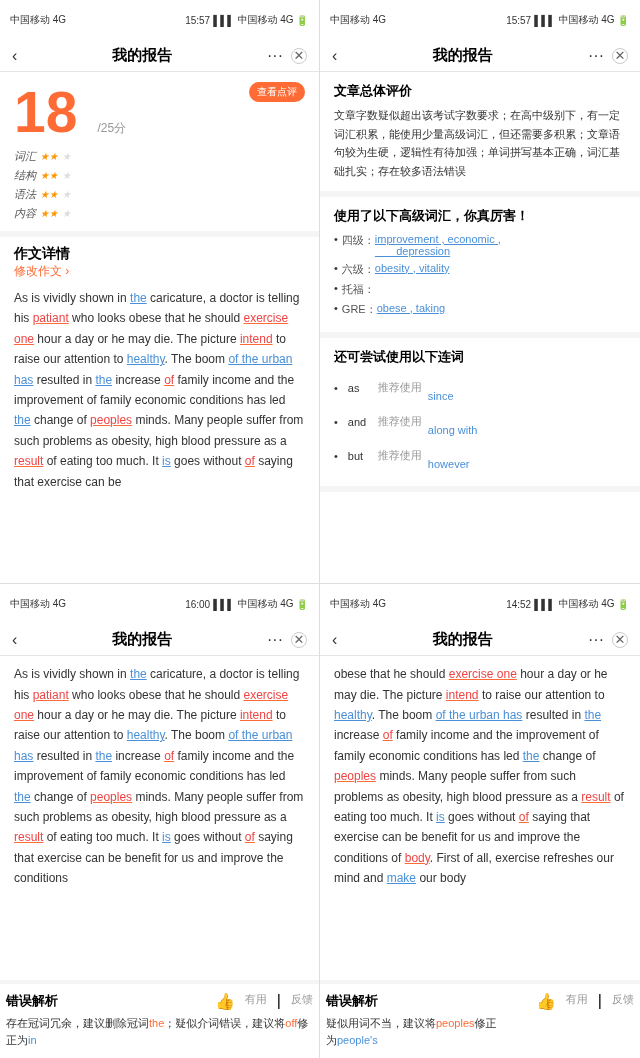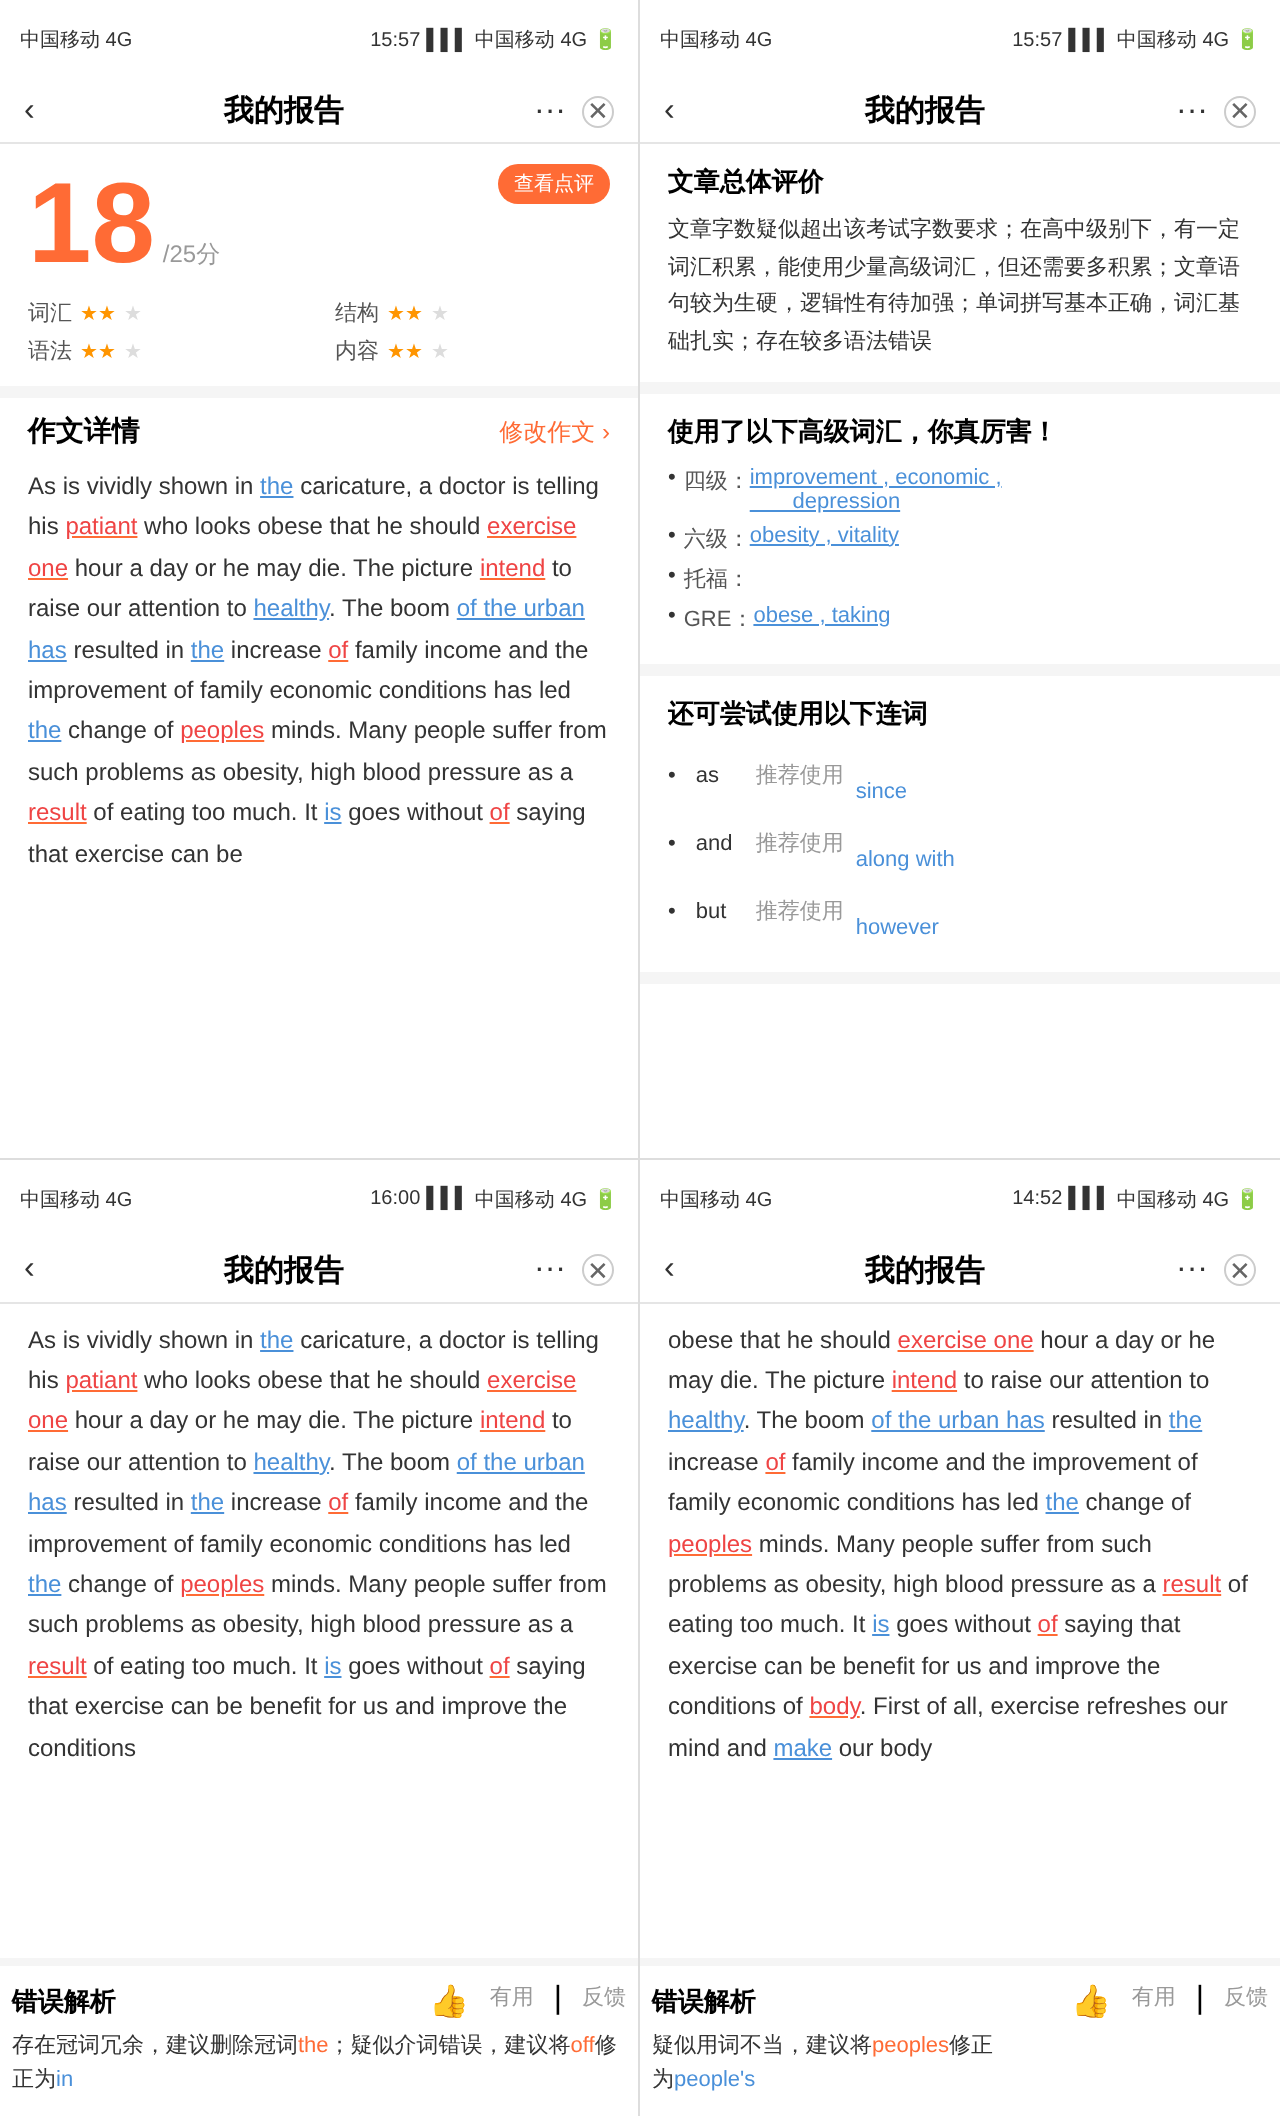--- a/index.html
+++ b/index.html
@@ -78,44 +78,46 @@
     }
     .score-number {
       font-size: 57px;
       font-weight: 700;
       color: #ff6b35;
       line-height: 1;
     }
     .score-total {
       font-size: 12px;
       color: #999;
-      margin-left: 4px;
+      margin-left: 20px;
     }
     .score-grid {
       display: grid;
-      grid-template-columns: 1fr 1fr;
+      grid-template-columns: 1fr;
       gap: 4px 16px;
+      font-style: italic;
     }
     .score-item {
       display: flex;
       align-items: center;
       gap: 4px;
       font-size: 11px;
       color: #555;
     }
     .stars { color: #ff9500; font-size: 10px; }
     .star-empty { color: #ddd; font-size: 10px; }
 
     
     .section-header {
       display: flex;
       justify-content: space-between;
-      align-items: flex-end;
+      align-items: flex-start;
       padding: 8px 14px 4px;
       background: #fff;
+      flex-direction: column;
     }
     .section-title {
       font-size: 14px;
       font-weight: 600;
       color: #000;
     }
     .section-action {
       font-size: 12px;
       color: #ff6b35;
     }

